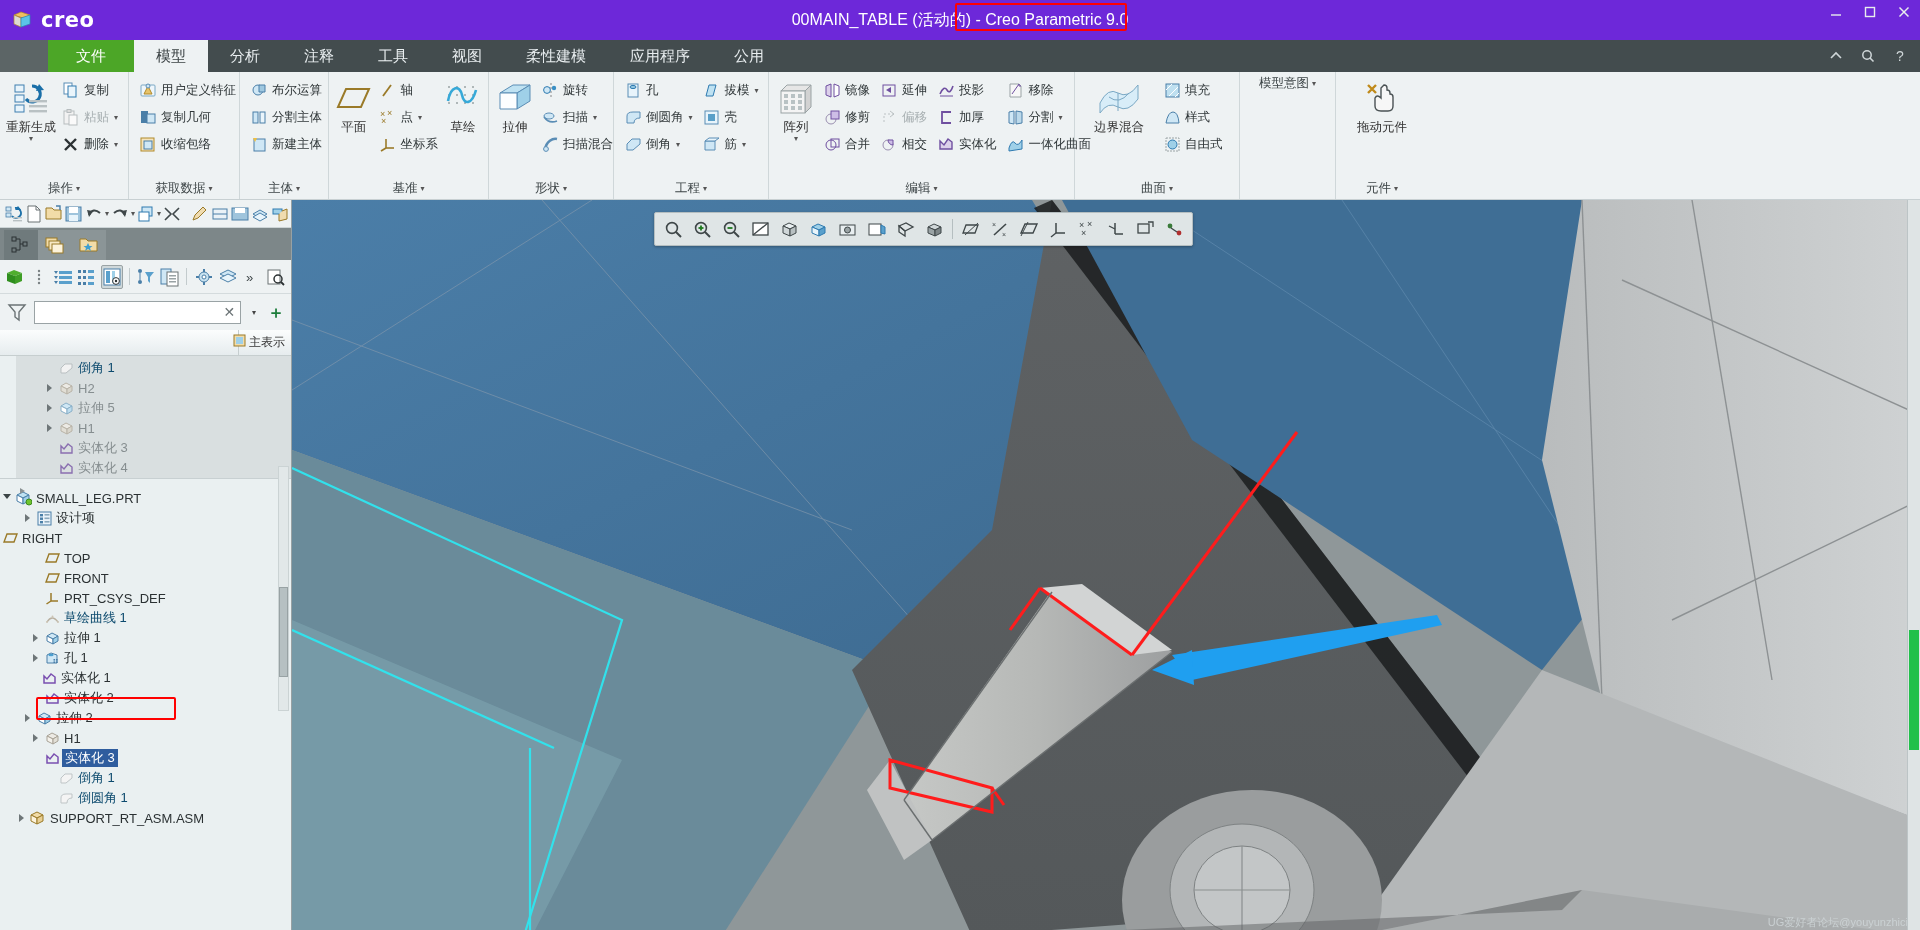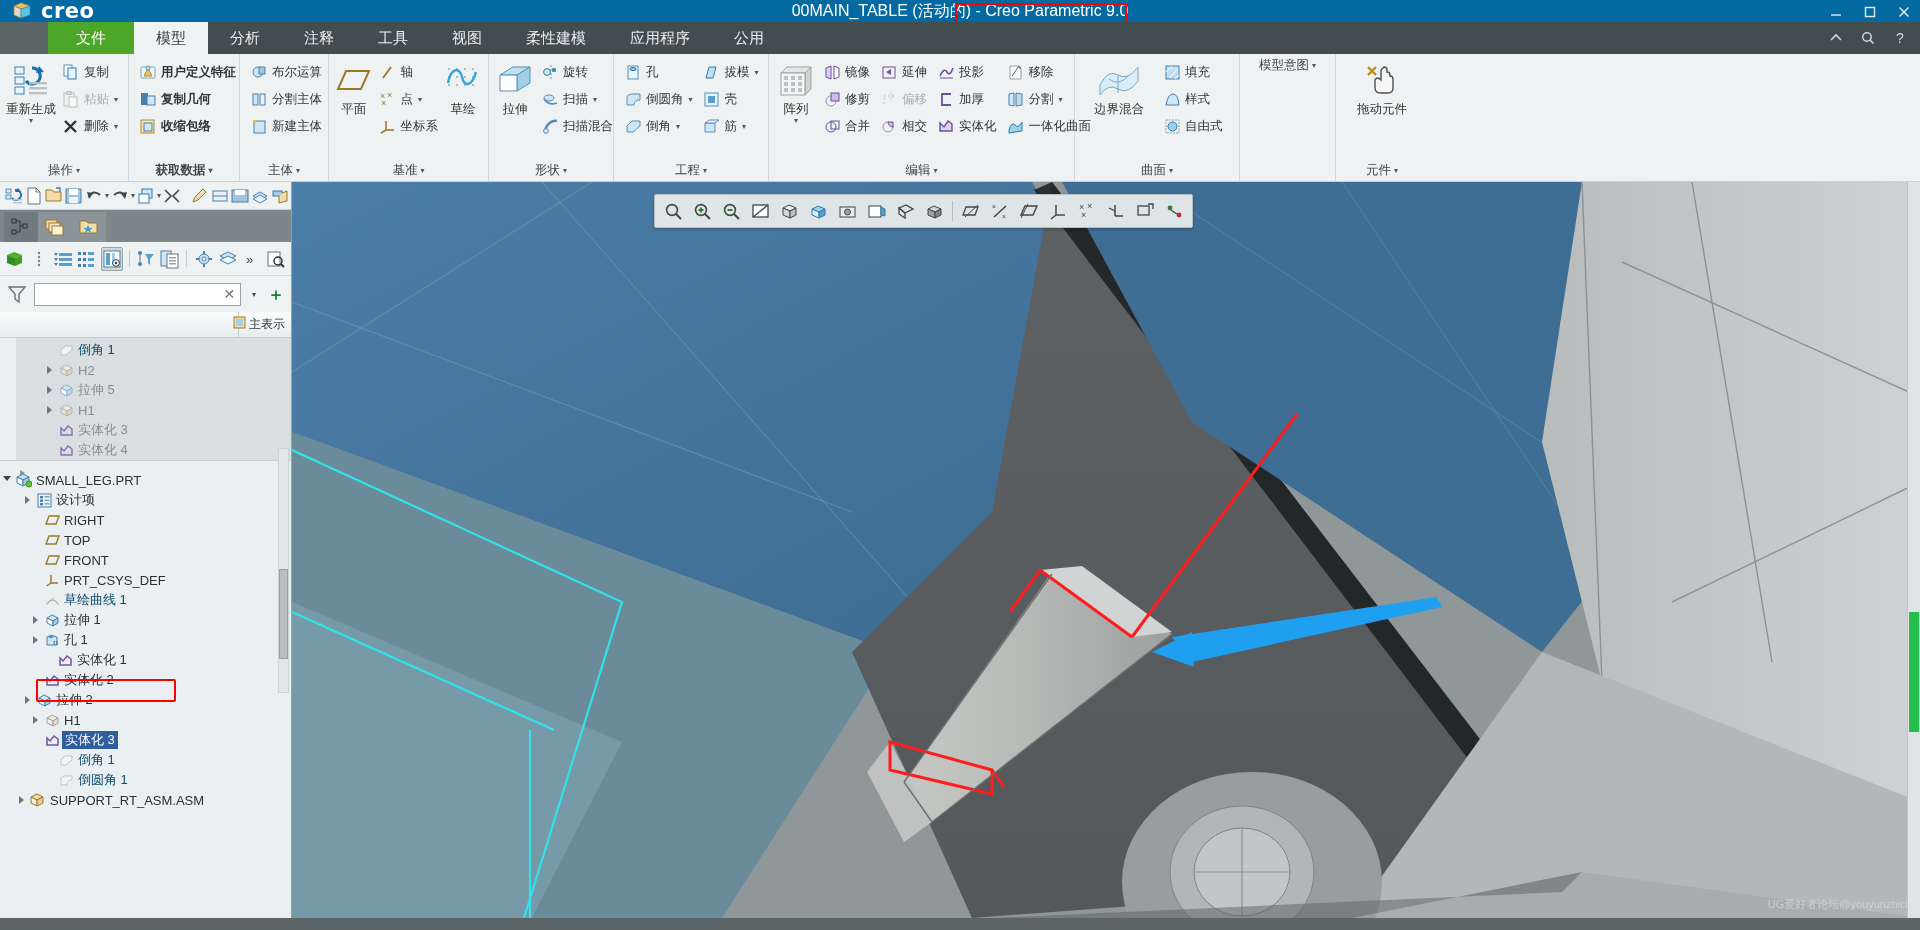--- a/index.html
+++ b/index.html
@@ -5,21 +5,21 @@
   * { box-sizing: border-box; margin: 0; padding: 0; }
   html, body {
     width: 1920px; height: 930px;
     font-family: "Liberation Sans", sans-serif;
     overflow: hidden; background: #5c6566;
   }
   .app { position: relative; width: 1920px; height: 930px; }
 
   
   .titlebar {
-    height: 22px; background: #0369a1; display: flex; align-items: center;
+    height: 40px; background: #6d28d9; display: flex; align-items: center;
     position: relative; color: #fff;
   }
   .logo-wrap { display: flex; align-items: center; padding-left: 12px; gap: 9px; }
   .creo-cube {
     width: 20px; height: 20px; position: relative;
   }
   .creo-cube svg { display:block; }
   .creo-word { font-size: 21px; font-weight: bold; letter-spacing: .5px; color:#fff; font-family:"DejaVu Sans", sans-serif;}
   .title-center {
     position: absolute; left: 0; right: 0; text-align: center;
@@ -308,21 +308,21 @@
             <span class="scaret">▾</span>
           </div>
         </div>
       </div>
       <div class="rgroup-label">
         <span>操作</span>
           <span class="caret">▾</span>
       </div>
     </div>
 
-    <div class="rgroup" style="width:111px;font-weight:bold;">
+    <div class="rgroup" style="width:111px;">
       <div class="rgroup-body">
         <div class="col">
           <div class="smbtn">
             <span class="si">
               <svg width="17" height="17">
                   <rect x="1" y="3" width="14" height="11" rx="1" fill="#eef6fb" stroke="#7aa8c4"></rect>
                   <polygon points="8,4 12,12 4,12" fill="#e8c46a" stroke="#b08a2a"></polygon>
                   <circle cx="8" cy="4" r="2" fill="#cfe5f2" stroke="#5a8db5"></circle>
                 </svg>
             </span>
@@ -1166,21 +1166,21 @@
                   </g>
                   <g fill="#8aa8bc">
                     <rect x="7.5" y="3" width="5" height="1.6"></rect>
                     <rect x="7.5" y="6.5" width="5" height="1.6"></rect>
                     <rect x="7.5" y="10" width="5" height="1.6"></rect>
                   </g>
                 </svg>
             </span>
             <span class="tl">设计项</span>
           </div>
-          <div class="tnode" style="padding-left:42px;">
+          <div class="tnode" style="">
             <span class="ti">
               <svg width="15" height="15">
                   <polygon points="4,3 14,3 11,11 1,11" fill="none" stroke="#9a7a28" stroke-width="1.4"></polygon>
                 </svg>
             </span>
             <span class="tl">RIGHT</span>
           </div>
           <div class="tnode" style="padding-left:42px;">
             <span class="ti">
               <svg width="15" height="15">
@@ -1244,21 +1244,21 @@
                   <g fill="#4a7fa8">
                     <rect x="8.5" y="8" width="1.6" height="1.6"></rect>
                     <rect x="11" y="8" width="1.6" height="1.6"></rect>
                     <rect x="8.5" y="10.4" width="1.6" height="1.6"></rect>
                     <rect x="11" y="10.4" width="1.6" height="1.6"></rect>
                   </g>
                 </svg>
             </span>
             <span class="tl">孔 1</span>
           </div>
-          <div class="tnode" style="padding-left:55px;">
+          <div class="tnode" style="padding-left:39px;">
             <span class="ti">
               <svg width="15" height="15">
                   <path d="M2 12 L2 5 L5 8 L9 3 L13 6 L13 12 Z" fill="none" stroke="#7a4fb0" stroke-width="1.5"></path>
                 </svg>
             </span>
             <span class="tl">实体化 1</span>
           </div>
           <div class="tnode" style="padding-left:42px;">
             <span class="ti">
               <svg width="15" height="15">

